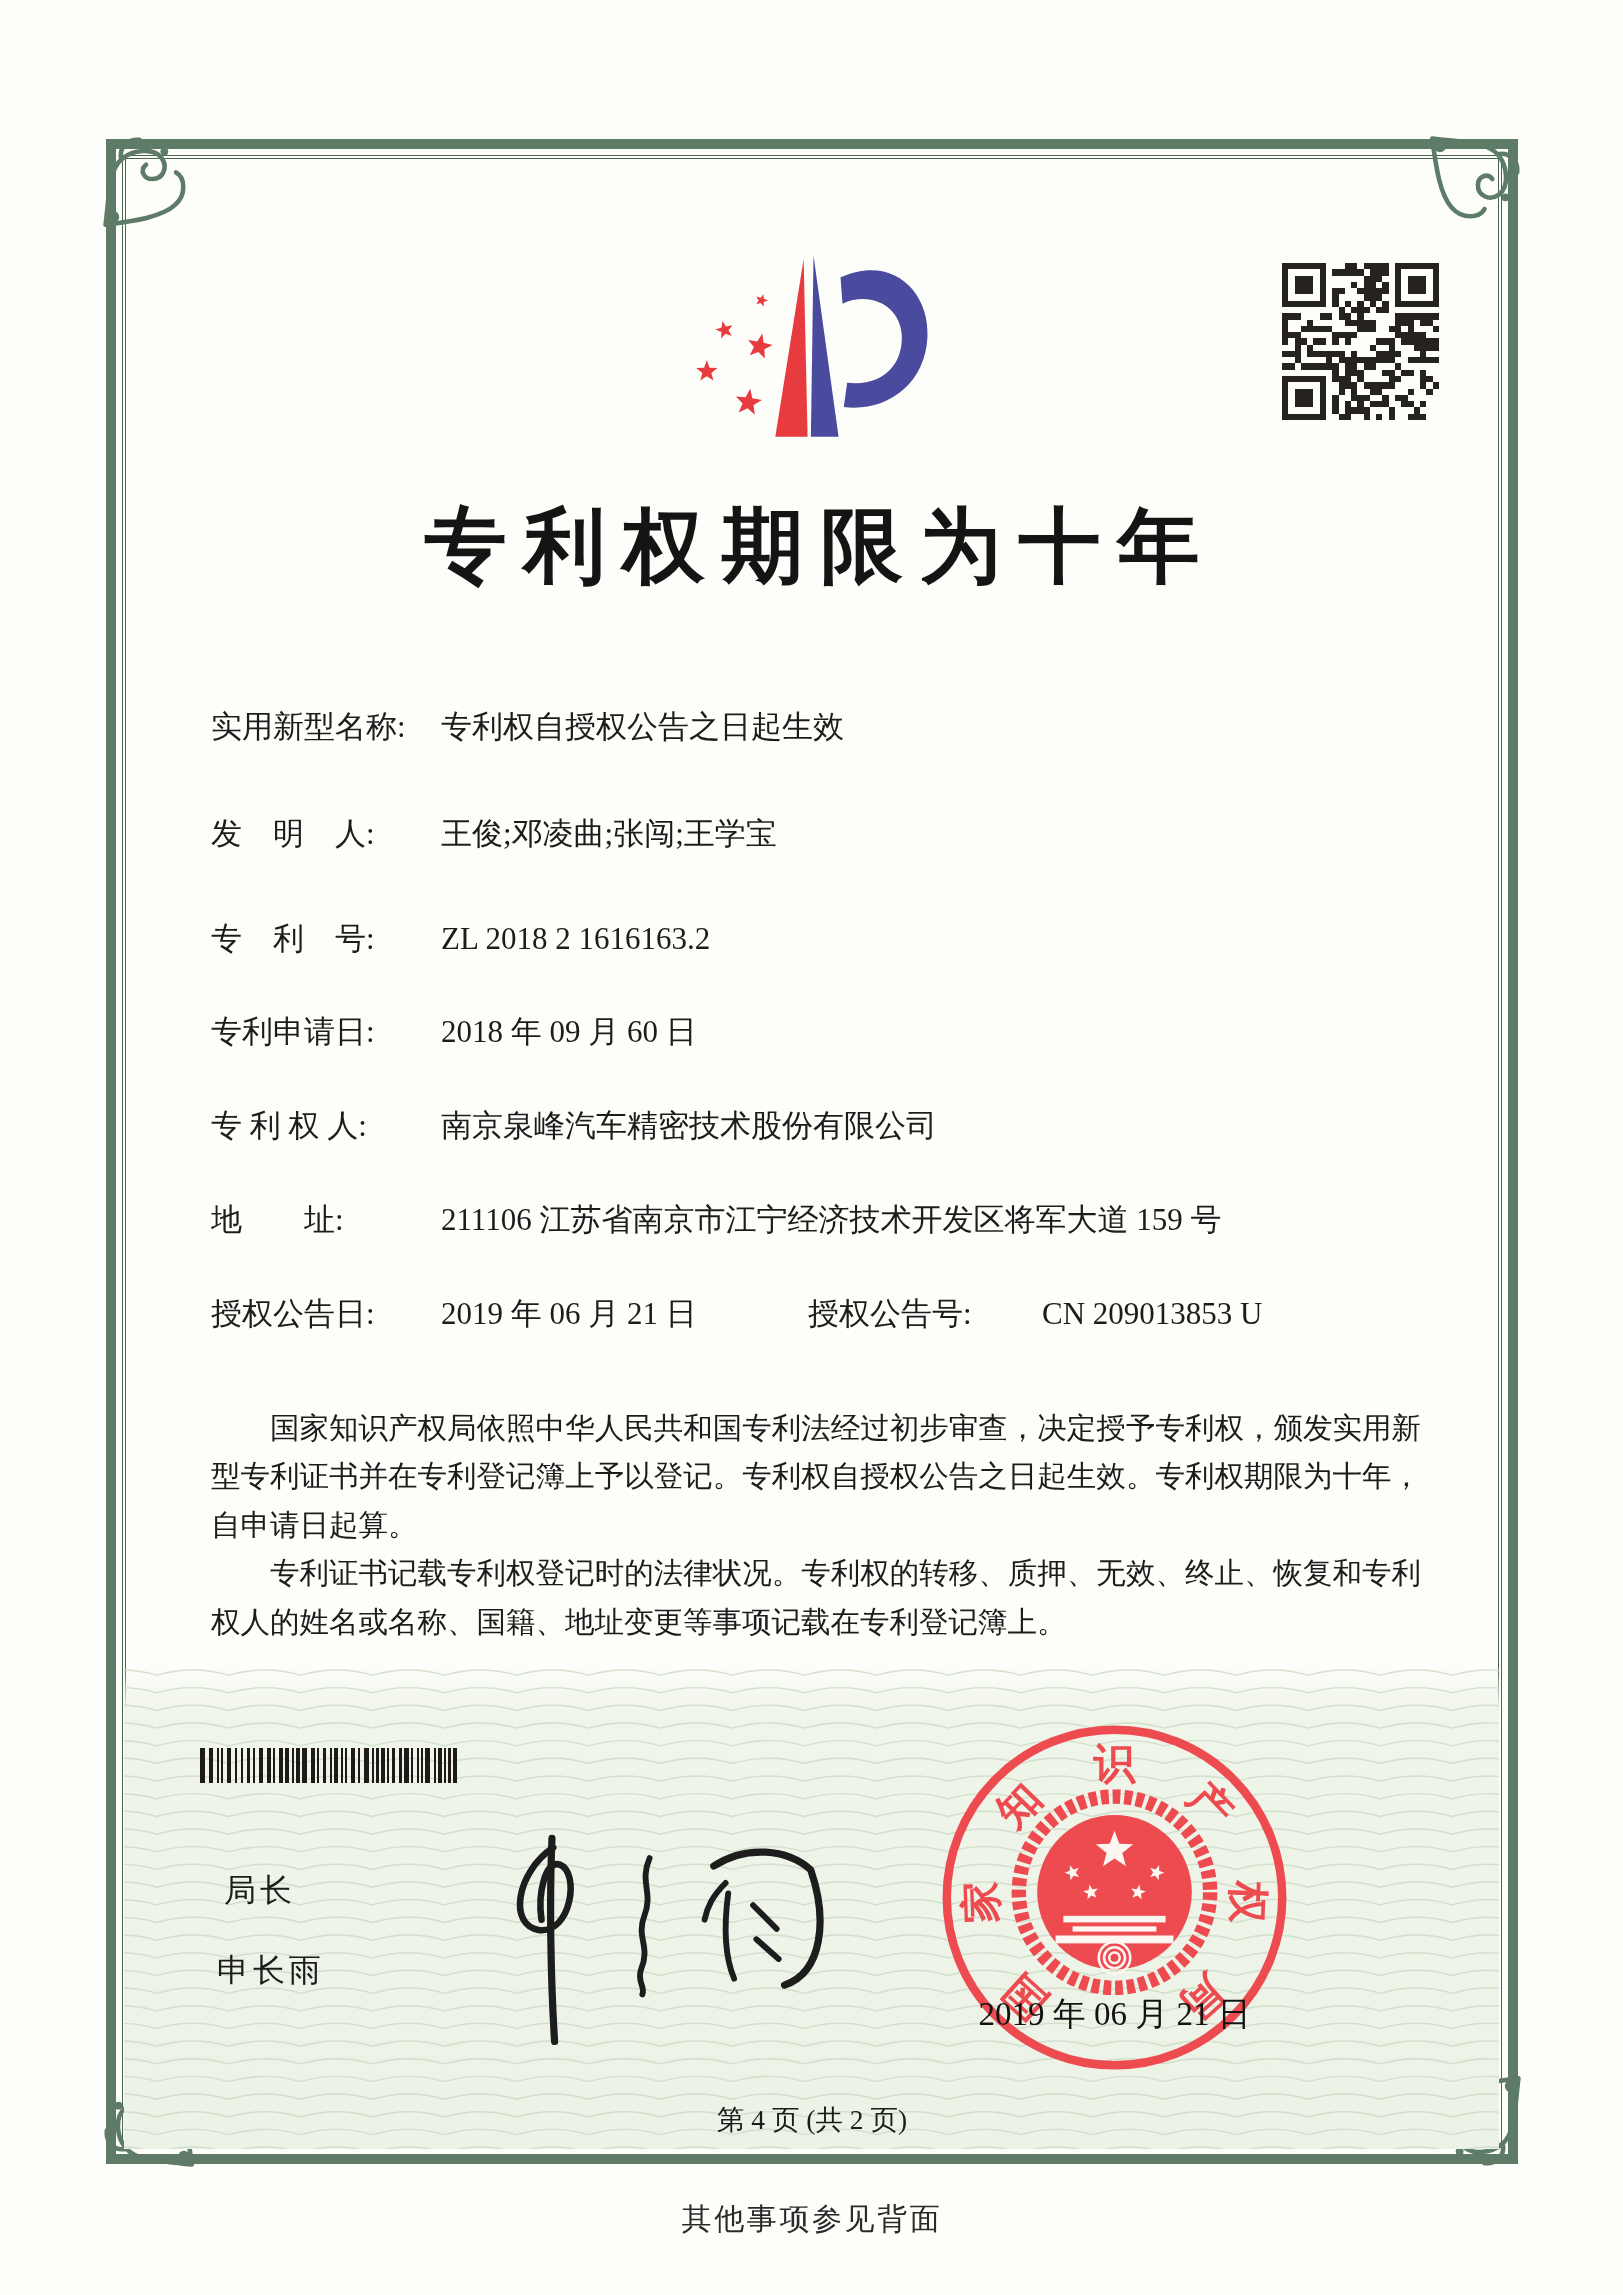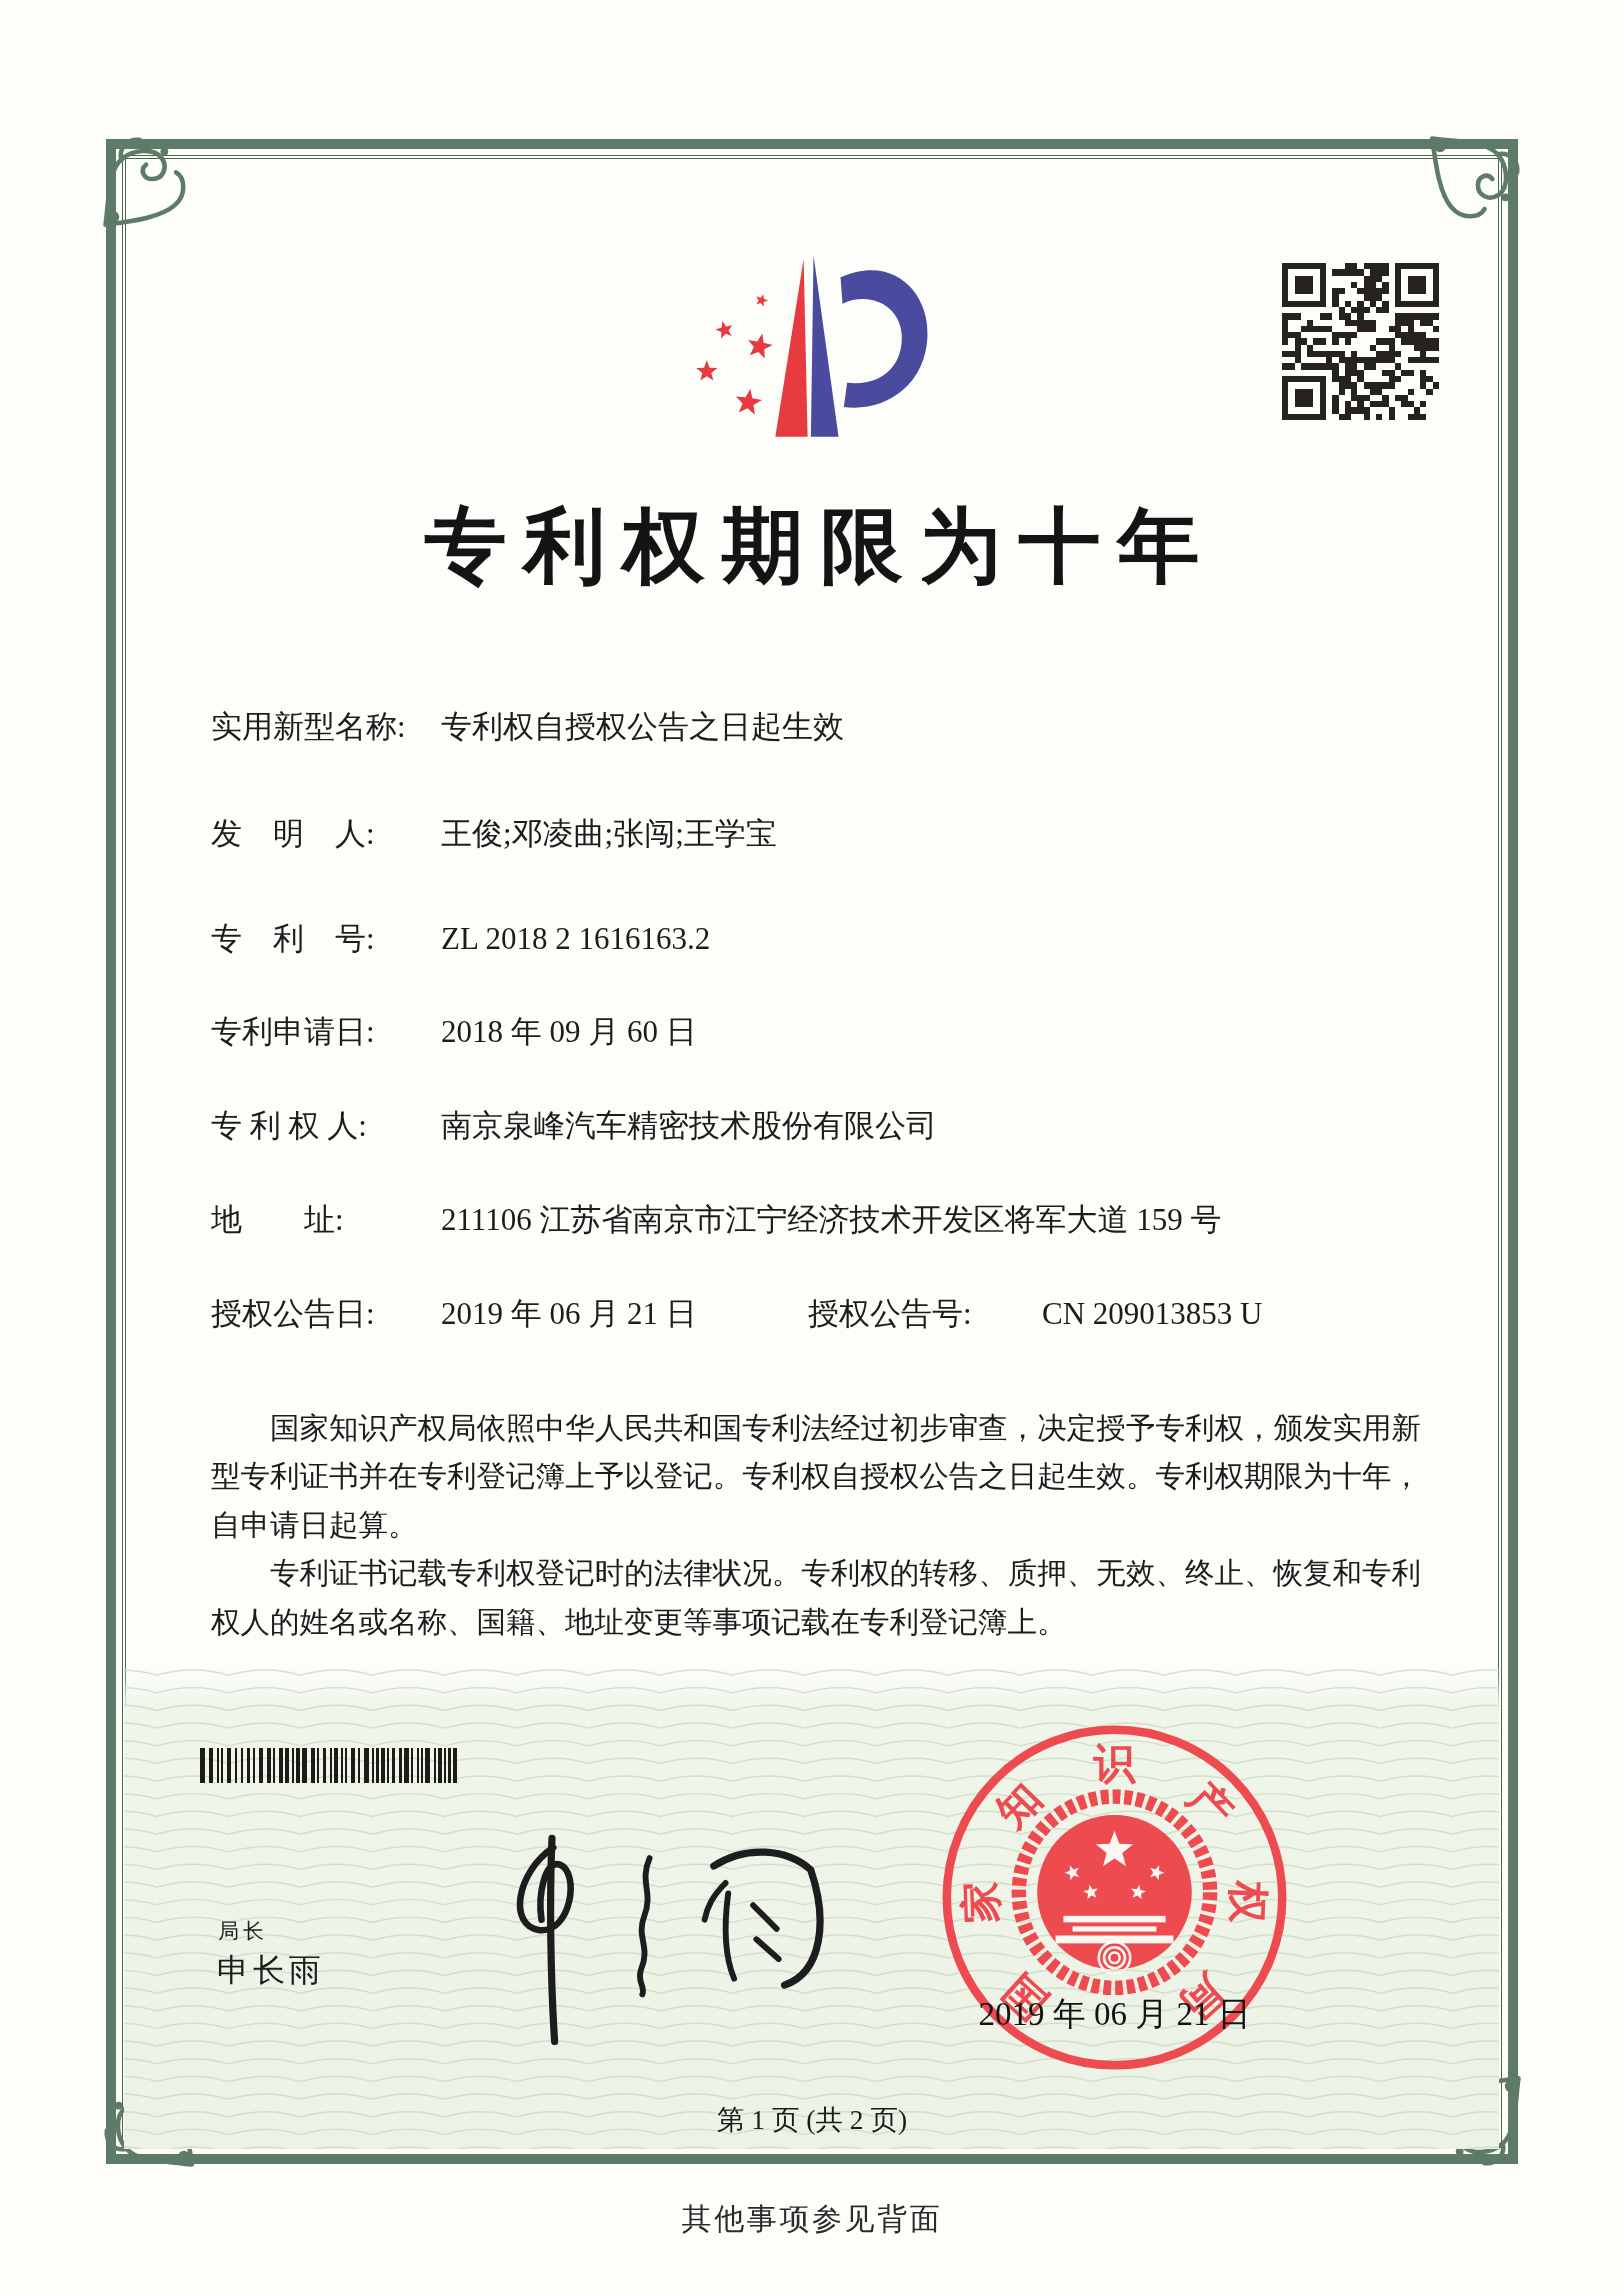--- a/index.html
+++ b/index.html
@@ -61,21 +61,21 @@
     font-size:29.5px;line-height:1.64;text-align:justify;z-index:2;margin-top:44px;
   }
   .body-text p{margin:0;text-indent:2em;}
   
   .barcode{
     position:absolute;left:200px;top:1748px;width:264px;height:35px;
     display:flex;align-items:stretch;z-index:2;
   }
   .barcode div{height:100%;}
   .barcode .k{background:#1d1a18;}
-  .signer-title{position:absolute;left:218px;top:1869px;font-size:21px;letter-spacing:3.9px;z-index:2;margin-top:48px;}
+  .signer-title{position:absolute;left:224px;top:1869px;font-size:32px;letter-spacing:3.9px;z-index:2;}
   .signer-name{position:absolute;left:217px;top:1949px;font-size:32px;letter-spacing:3.9px;z-index:2;}
   .signature{position:absolute;left:419px;top:1820px;width:452px;height:236px;z-index:2;}
   .seal{position:absolute;left:935px;top:1718px;width:359px;height:359px;z-index:2;}
   .seal-date{
     position:absolute;left:935px;top:1992px;width:359px;
     text-align:center;font-size:33px;color:#131313;white-space:pre;z-index:3;
   }
   .page-info{
     position:absolute;left:0;right:0;top:2102px;
     text-align:center;font-size:27.5px;z-index:2;white-space:pre;
@@ -931,17 +931,17 @@
         <rect x="196" y="302" width="156" height="10" fill="#fdf6f1"></rect>
         <rect x="210" y="318" width="128" height="8" fill="#fdf6f1"></rect>
         <rect x="184" y="332" width="180" height="12" fill="#fdf6f1"></rect>
         <circle cx="274" cy="366" r="8" fill="none" stroke="#fdf6f1" stroke-width="4"></circle>
         <circle cx="274" cy="366" r="16" fill="none" stroke="#fdf6f1" stroke-width="4"></circle>
         <circle cx="274" cy="366" r="24" fill="none" stroke="#fdf6f1" stroke-width="4"></circle>
       </svg>
   </div>
   <div class="seal-date">2019 年 06 月 21 日</div>
 
-  <div class="page-info">第 1 页 (共 2 页)</div>
+  <div class="page-info">第 4 页 (共 2 页)</div>
   <div class="back-note">其他事项参见背面</div>
 
 </div>
 
 
 </body></html>

